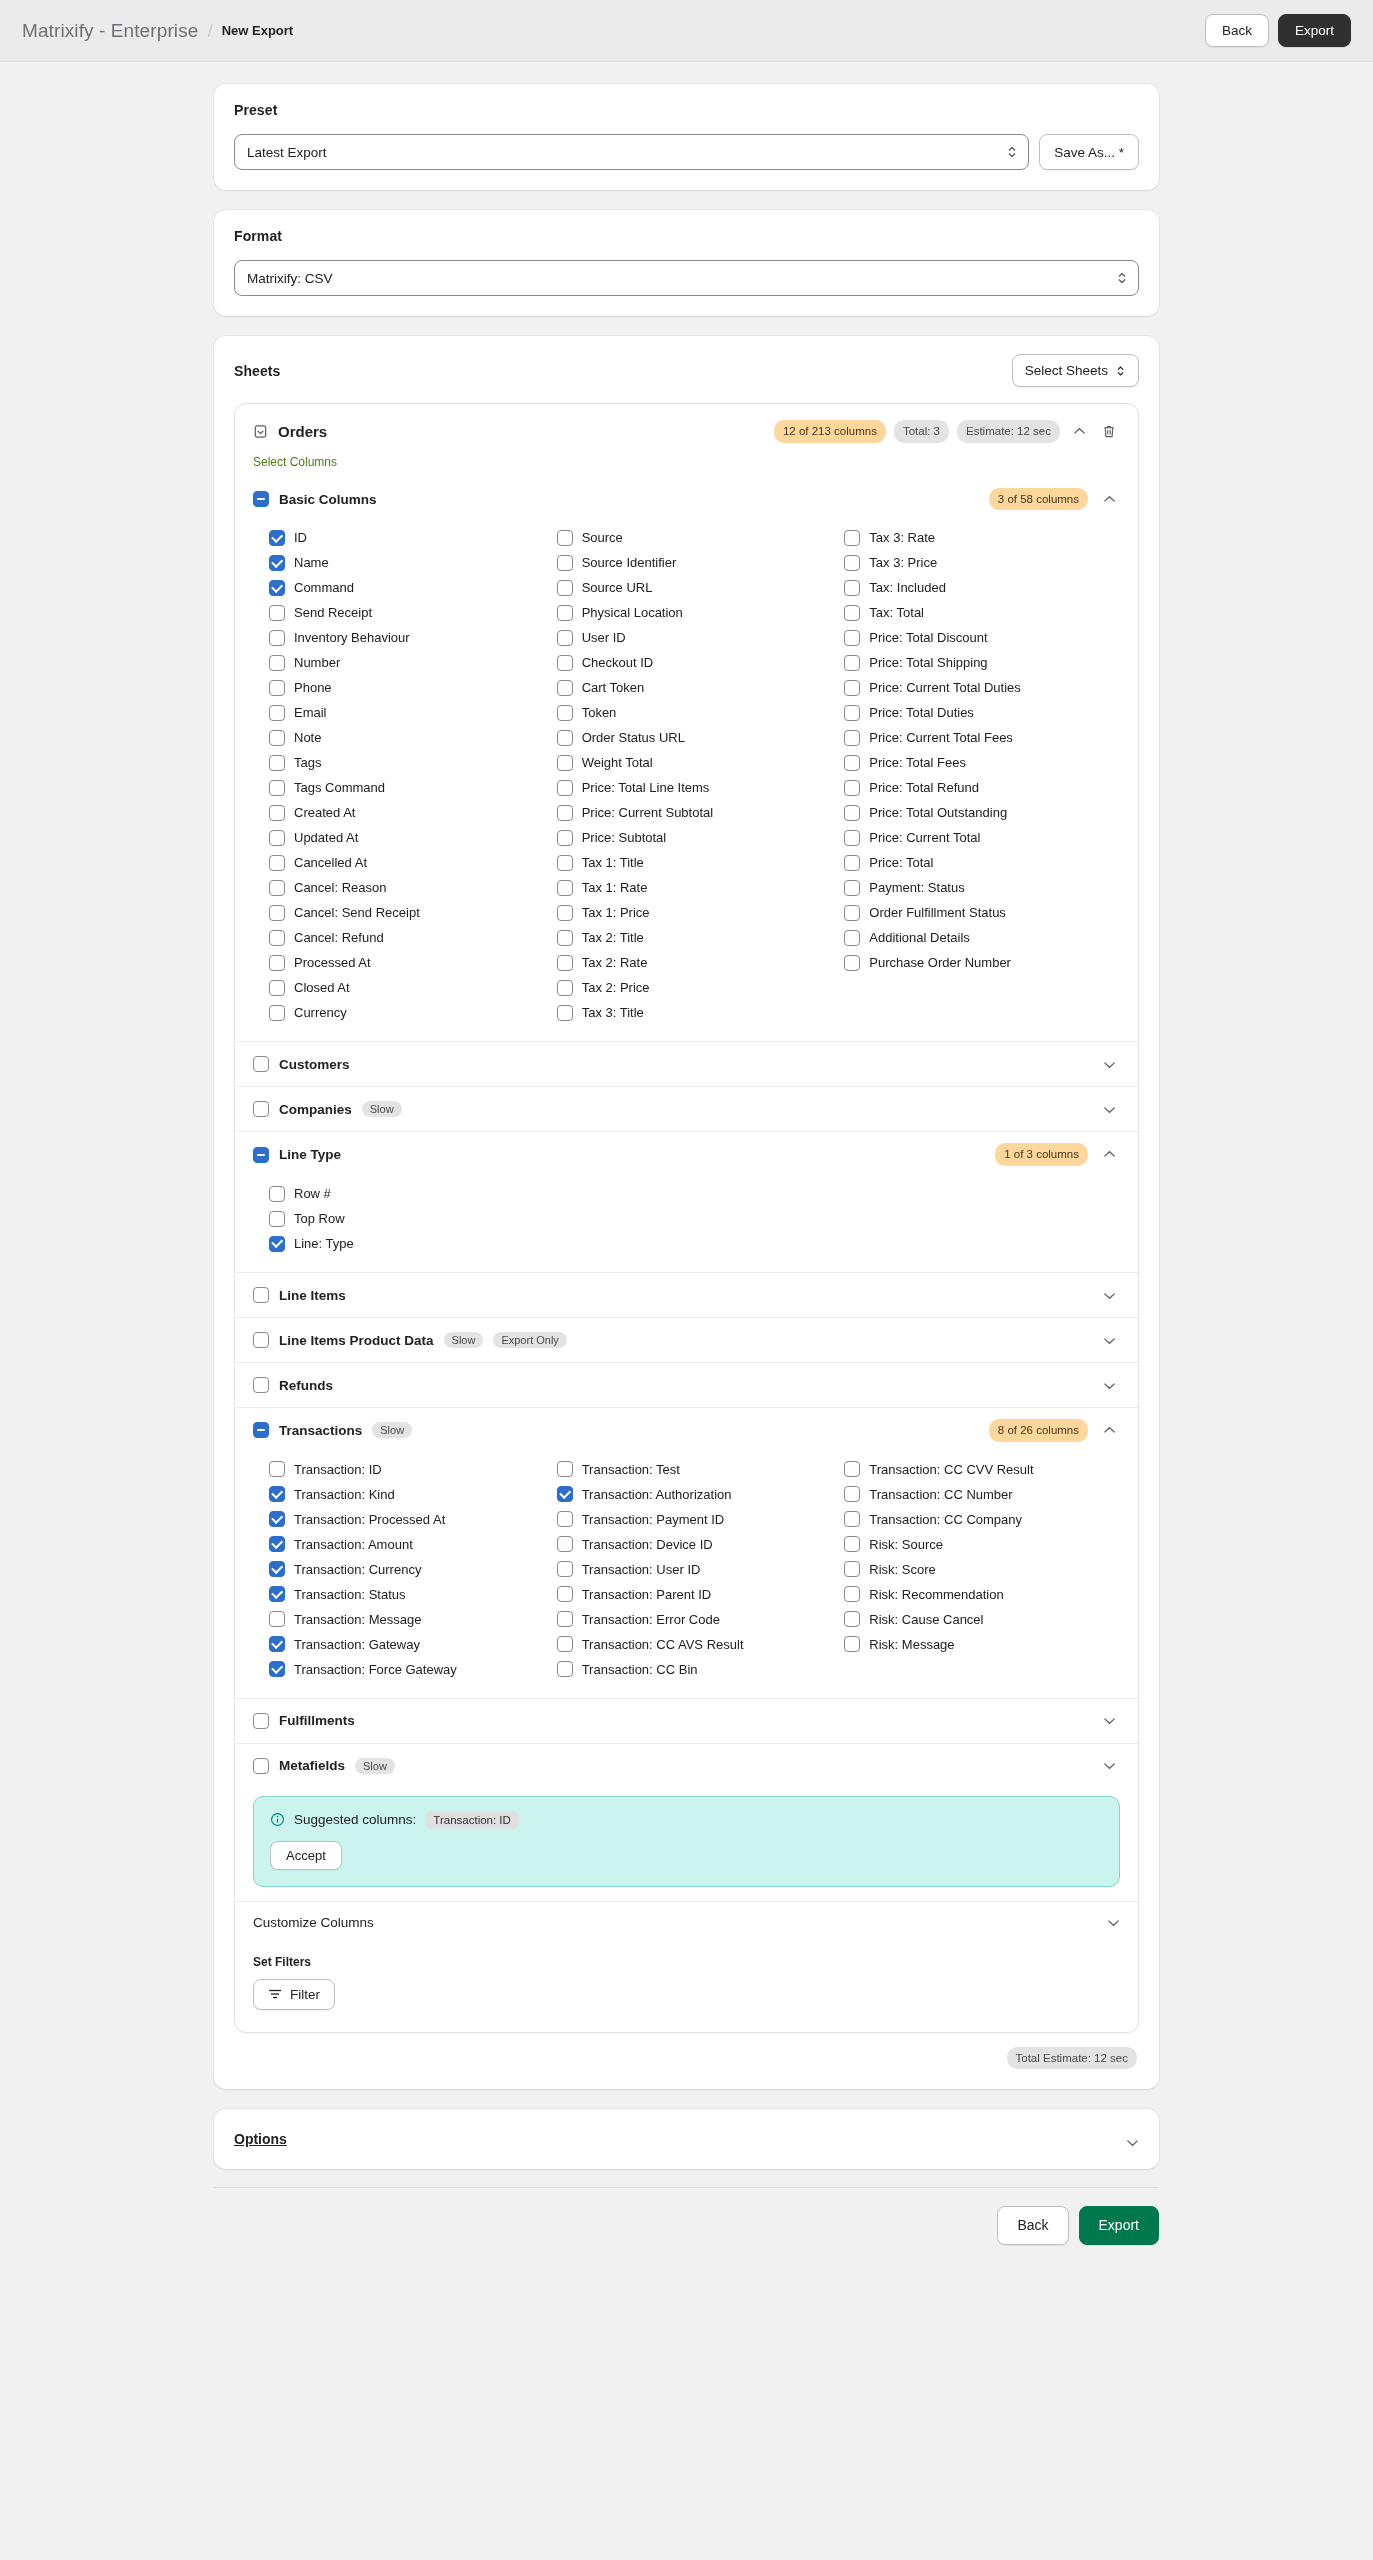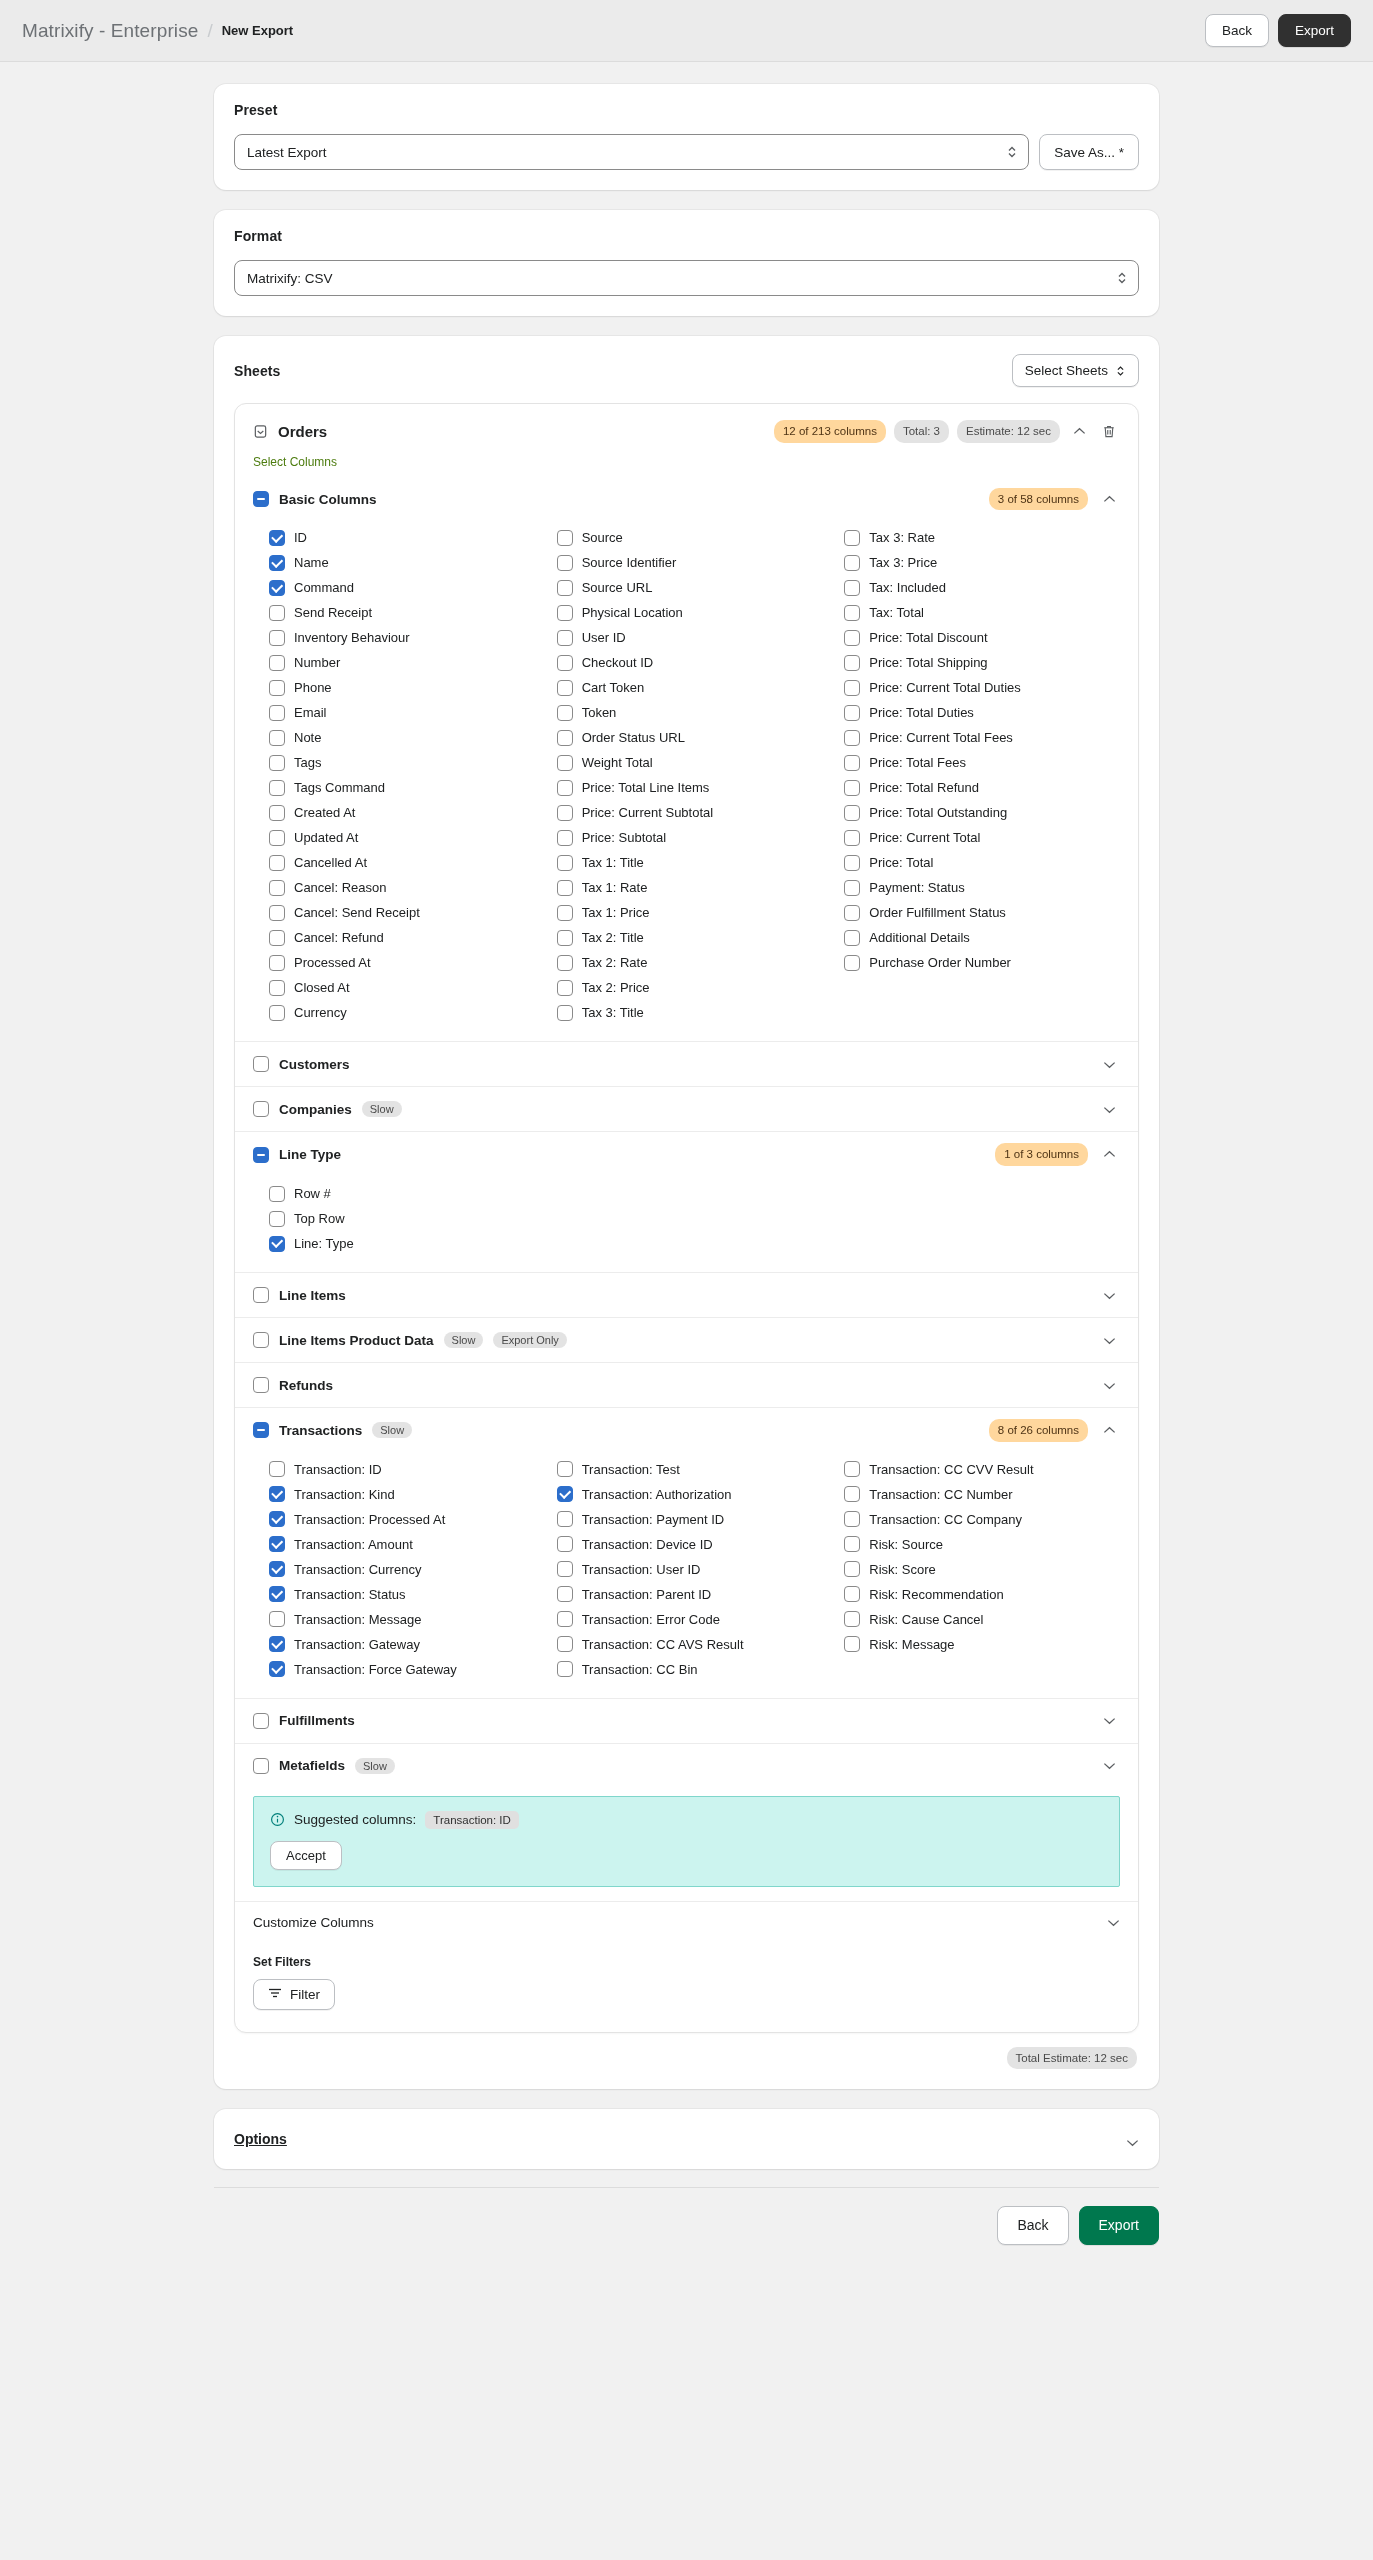--- a/index.html
+++ b/index.html
@@ -222,21 +222,21 @@
     font-size: 13px;
     color: #202223;
     cursor: pointer;
   }
 
   
   .suggest {
     margin: 8px 18px 14px 18px;
     background: #ccf4ef;
     border: 1px solid #7fd6cb;
-    border-radius: 2px;
+    border-radius: 10px;
     padding: 14px 16px 16px 16px;
   }
   .suggest-row { display: flex; align-items: center; gap: 9px; }
   .suggest-text { font-size: 13.5px; color: #202223; }
   .chip {
     background: #e0e0e0; color: #303030;
     font-size: 11.5px; border-radius: 5px; padding: 3px 8px;
   }
   .btn-accept {
     margin-top: 12px;
@@ -249,21 +249,21 @@
   .sub-section {
     border-top: 1px solid #ececec;
     padding: 13px 18px;
     display: flex; align-items: center;
   }
   .sub-title { font-size: 13.5px; color: #202223; }
   .sub-section .chev { margin-left: auto; color: #5c5f62; }
   .filters-block { padding: 12px 18px 22px 18px; }
   .filters-label { font-size: 12px; font-weight: 700; margin-bottom: 10px; }
   .btn-filter {
-    display: inline-flex; align-items: flex-start; gap: 8px;
+    display: inline-flex; align-items: center; gap: 8px;
     background: #fff; border: 1px solid #bcbfc3; border-radius: 8px;
     padding: 7px 14px; font-size: 13.5px; color: #202223; cursor: pointer;
     box-shadow: 0 1px 0 rgba(0,0,0,.05);
   }
   .total-estimate-row {
     display: flex; justify-content: flex-end;
     padding: 14px 2px 0 0;
   }
 
   

